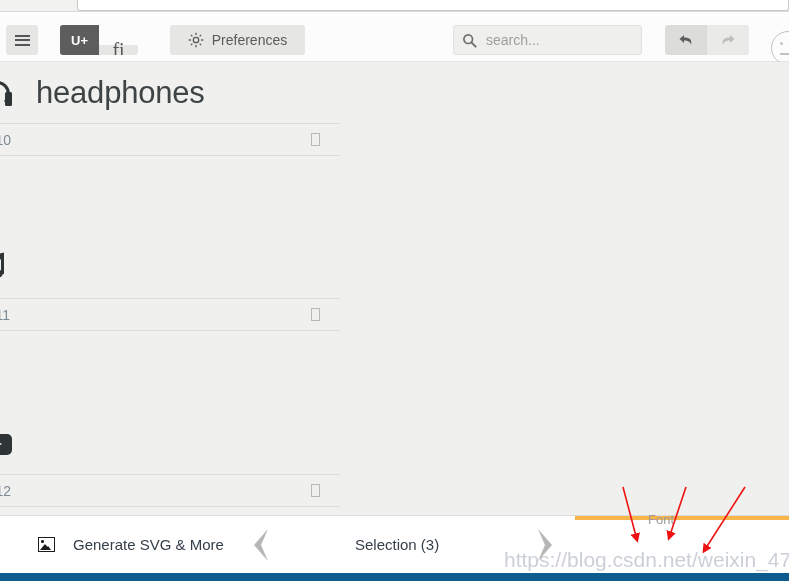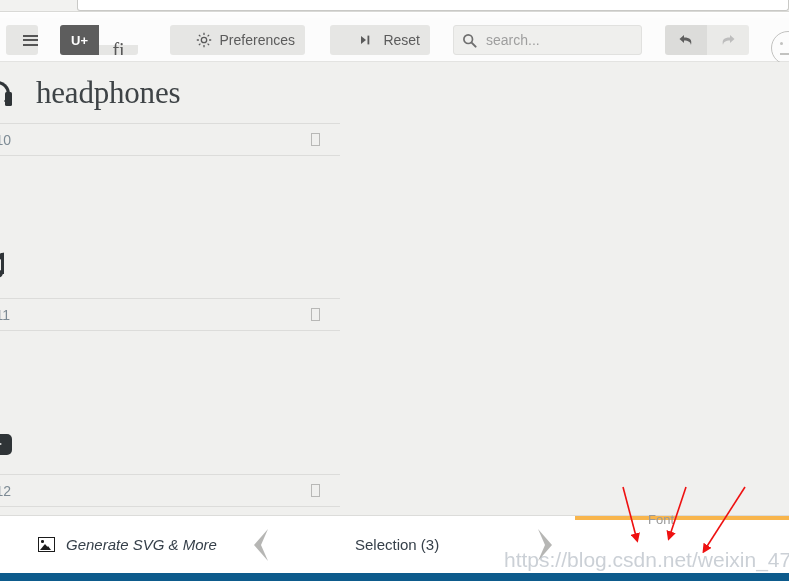--- a/index.html
+++ b/index.html
@@ -53,21 +53,21 @@
   }
   .tb-btn {
     position: absolute;
     top: 7px;
     height: 30px;
     background: #e6e6e4;
     border-radius: 3px;
     box-sizing: border-box;
     display: flex;
     align-items: center;
-    justify-content: flex-end;
+    justify-content: center;
     color: #5b5b5b;
     font-size: 14px;
     cursor: pointer;
     user-select: none;
   }
 
   #btn-menu { left: 6px; width: 32px; }
   .hamburger { width: 15px; height: 11px; position: relative; }
   .hamburger i {
     position: absolute; left: 0; width: 15px; height: 2px;
@@ -162,21 +162,20 @@
     gap: 22px;
     padding-left: 0px;
     border-bottom: 1px solid #dcdcda;
     box-sizing: border-box;
   }
   .icon-cell .name {
     font-size: 31px;
     color: #3e4346;
     font-weight: 300;
     letter-spacing: -0.2px;
-    font-family: Liberation Serif, serif;
   }
   .icon-cell .meta-row {
     height: 32px;
     display: flex;
     align-items: center;
     justify-content: space-between;
     padding: 0 20px 0 0;
     border-bottom: 1px solid #dcdcda;
     box-sizing: border-box;
     background: #f0f0ee;
@@ -256,21 +255,21 @@
     background: #f8b54c;
   }
   .foot-item {
     position: absolute;
     top: 0; height: 57px;
     display: flex; align-items: center;
     font-size: 15px; color: #36404a;
     cursor: pointer;
     user-select: none;
   }
-  #foot-generate { left: 38px; gap: 11px; font-style: italic; }
+  #foot-generate { left: 38px; gap: 18px; }
   #foot-selection { left: 355px; }
 
   .pic-icon {
     width: 17px; height: 15px;
     border: 1.8px solid #1b1b1b;
     box-sizing: border-box;
     position: relative;
     background: #fff;
   }
   .pic-icon .mtn {
@@ -360,29 +359,20 @@
       <svg width="16" height="16" viewBox="0 0 16 16" aria-hidden="true">
         <circle cx="8" cy="8" r="2.7" fill="none" stroke="#5b5b5b" stroke-width="1.3"></circle>
         <g stroke="#5b5b5b" stroke-width="1.3">
           <path d="M8 0.8v2.1M8 13.1v2.1M0.8 8h2.1M13.1 8h2.1M2.9 2.9l1.5 1.5M11.6 11.6l1.5 1.5M13.1 2.9l-1.5 1.5M4.4 11.6l-1.5 1.5"></path>
         </g>
       </svg>
     </span>
     <span>Preferences</span>
   </div>
 
-  <div class="tb-btn" id="btn-reset">
-    <span style="display:flex;">
-      <svg width="16" height="14" viewBox="0 0 16 14" aria-hidden="true">
-        <path d="M2 3 L7 7 L2 11 Z" fill="#5b5b5b"></path>
-        <rect x="8.5" y="2.6" width="1.8" height="8.8" fill="#5b5b5b"></rect>
-      </svg>
-    </span>
-    <span>Reset</span>
-  </div>
 
   <div class="searchbox">
     <span style="display:flex;">
       <svg width="15" height="15" viewBox="0 0 15 15" aria-hidden="true">
         <circle cx="6.2" cy="6.2" r="4.3" fill="none" stroke="#6f6f6f" stroke-width="1.7"></circle>
         <path d="M9.6 9.6 L13.6 13.6" stroke="#6f6f6f" stroke-width="2" stroke-linecap="round"></path>
       </svg>
     </span>
     <input type="text" placeholder="search..." style="">
   </div>

